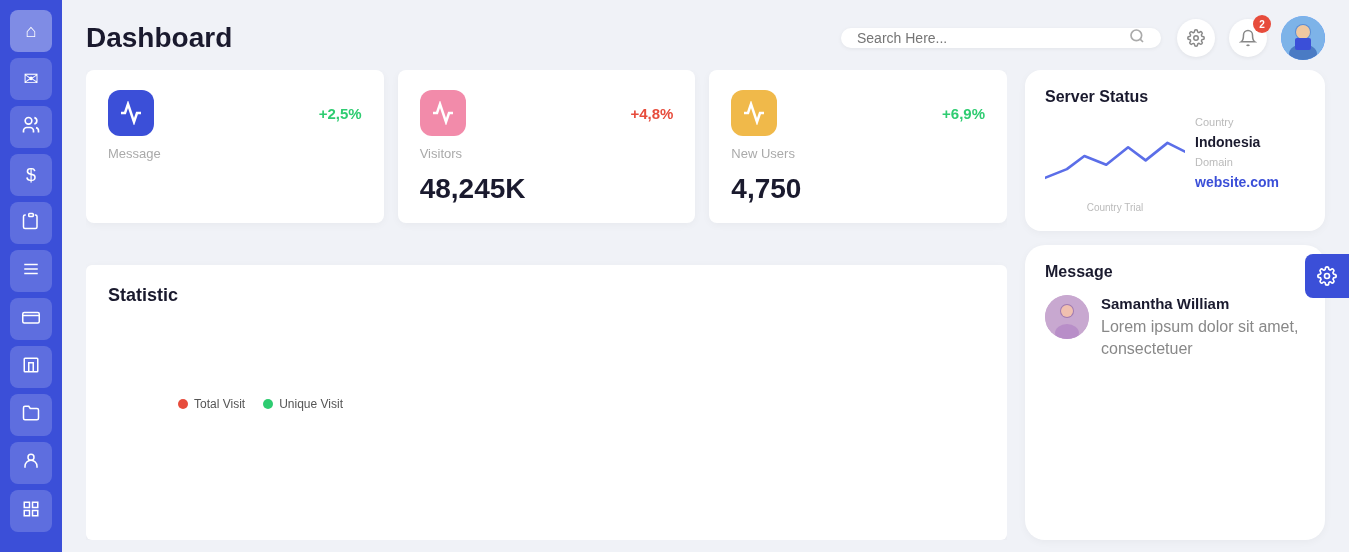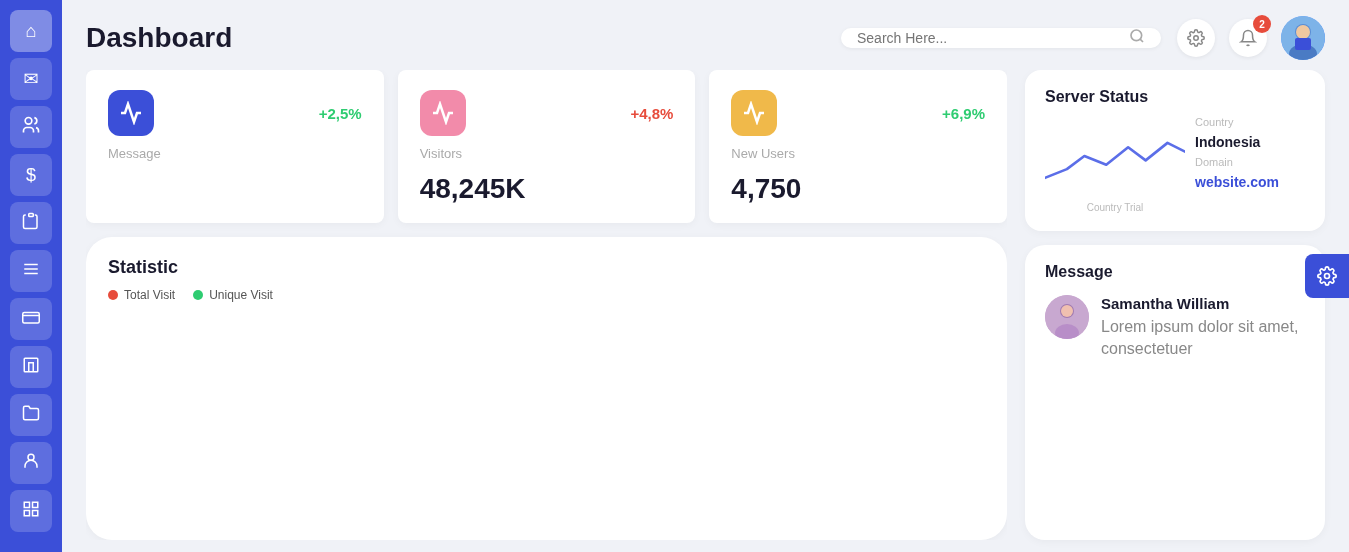--- a/index.html
+++ b/index.html
@@ -189,27 +189,27 @@
     }
     .stat-value {
       font-size: 28px;
       font-weight: 800;
       color: #1a1a2e;
     }
 
     
     .chart-card {
       background: #fff;
-      border-radius: 26px;
+      border-radius: 6px;
       padding: 20px 22px 10px 22px;
       flex: 1;
       box-shadow: 0 2px 8px rgba(0,0,0,0.04);
       display: flex;
-      flex-direction: column;
-      overflow: hidden;
+      overflow: hidden;
+      margin-top: 28px;
     }
     .chart-title {
       font-size: 18px;
       font-weight: 800;
       color: #1a1a2e;
       margin-bottom: 10px;
     }
     .chart-legend {
       display: flex;
       gap: 18px;

